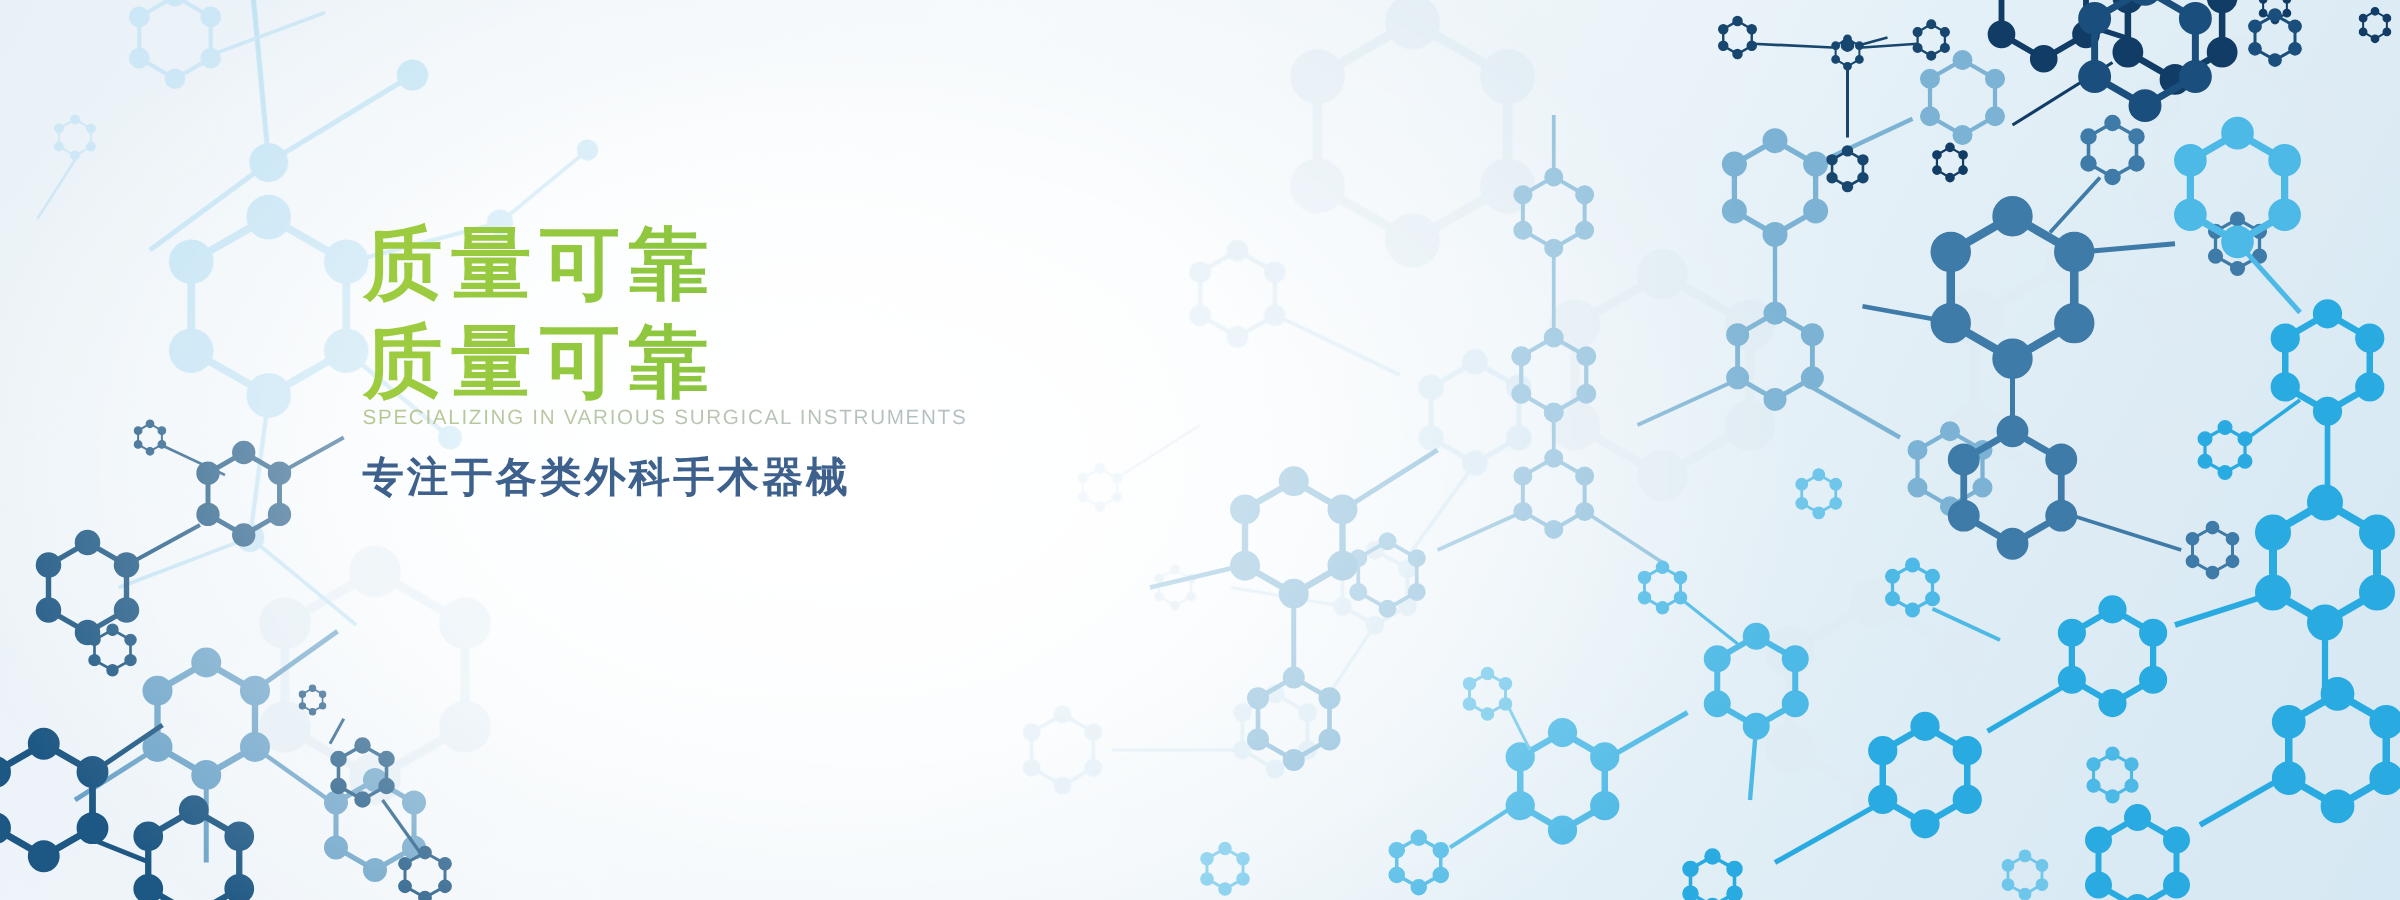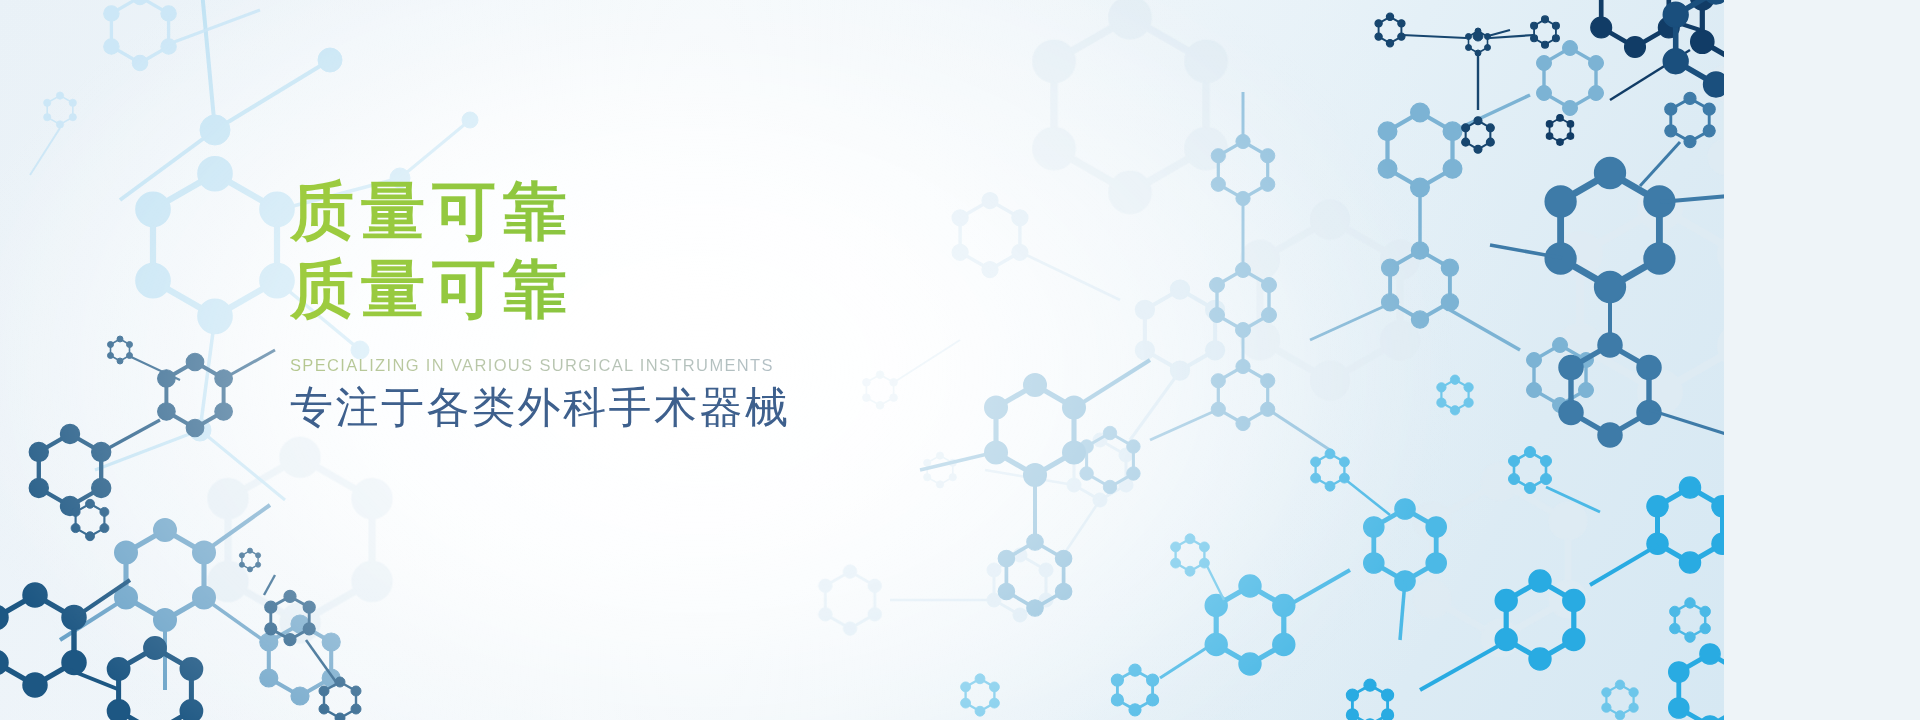--- a/index.html
+++ b/index.html
@@ -2,44 +2,44 @@
 <html><head>
 <meta charset="utf-8">
 <style>
   html,body{margin:0;padding:0;}
   body{
     width:1920px;height:720px;overflow:hidden;
     font-family:"Liberation Sans","DejaVu Sans",sans-serif;
     background:#eef4f8;
   }
   #banner{
-    position:relative;width:1724px;height:720px;overflow:hidden;
+    position:relative;width:1920px;height:720px;overflow:hidden;
     background:
       radial-gradient(ellipse 900px 620px at 640px 360px, #ffffff 0%, #fbfdfe 28%, rgba(243,248,251,0.75) 52%, rgba(235,243,248,0.25) 78%, rgba(230,240,247,0) 100%),
       linear-gradient(118deg, #e9f1f7 0%, #eef4f9 18%, #f4f8fb 34%, #f0f6fa 50%, #e4f0f7 68%, #dcebf4 84%, #d6e8f3 100%);
   }
   .layer{position:absolute;top:0;left:0;width:1920px;height:720px;}
   #txt{position:absolute;left:290px;top:175px;width:760px;}
   .h-line{
     font-size:64px;line-height:72px;font-weight:bold;letter-spacing:7px;
     background:linear-gradient(95deg,#9fcc3f 0%,#8dc63f 34%,#6eb555 62%,#4f9b6a 86%,#44906e 100%);
     -webkit-background-clip:text;background-clip:text;color:transparent;
     -webkit-text-fill-color:transparent;
     white-space:nowrap;
   }
   #h2line{margin-top:6px;}
   #eng{
-    margin-top:31px;font-size:16.5px;letter-spacing:1.35px;white-space:nowrap;
+    font-size:16.5px;letter-spacing:1.35px;white-space:nowrap;
     background:linear-gradient(90deg,#b4c78e 0%,#b9c8a0 16%,#b7c4b2 38%,#b2bfc4 62%,#aebbc6 100%);
     -webkit-background-clip:text;background-clip:text;color:transparent;
     -webkit-text-fill-color:transparent;
   }
   #cn-sub{
-    margin-top:4px;font-size:43px;letter-spacing:2.5px;color:#3e608d;white-space:nowrap;
-    font-weight:400;
+    margin-top:16px;font-size:33px;letter-spacing:2.5px;color:#3e608d;white-space:nowrap;
+    font-weight:700;
   }
   .vig{
     position:absolute;inset:0;pointer-events:none;
     background:radial-gradient(ellipse 1050px 700px at 700px 370px, rgba(255,255,255,0.82) 0%, rgba(255,255,255,0.45) 40%, rgba(255,255,255,0) 72%);
   }
 </style>
 </head>
 <body>
 
 <div id="banner">

